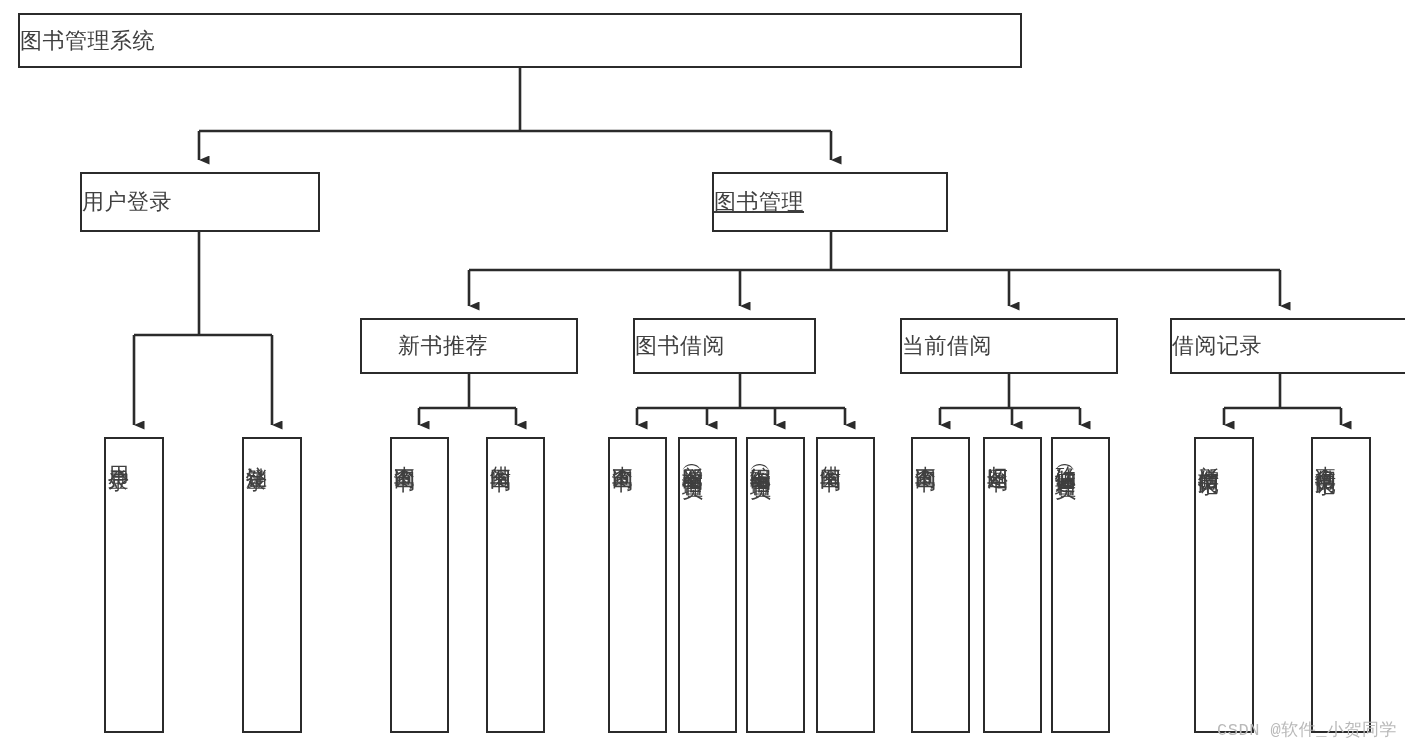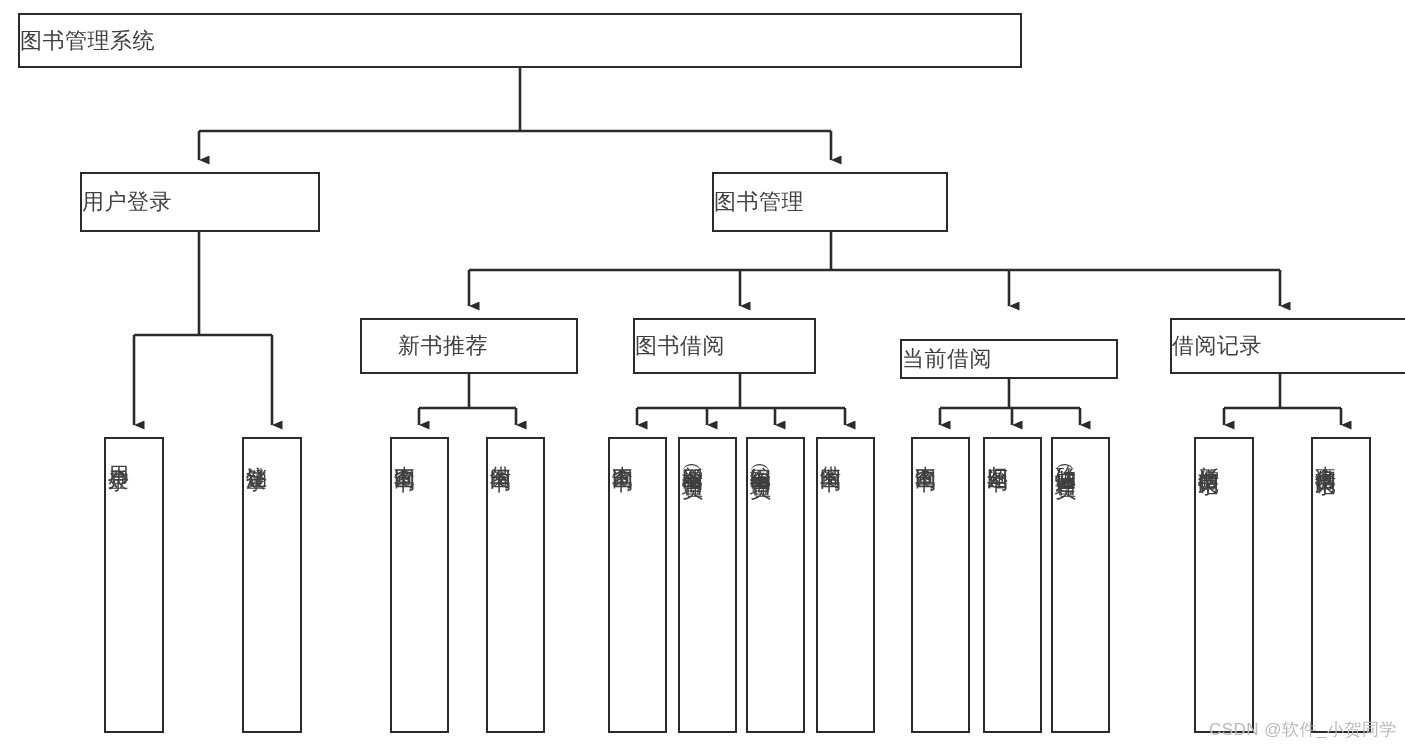--- a/index.html
+++ b/index.html
@@ -65,21 +65,21 @@
     max-height: 285px;
   }
   #watermark {
     position: absolute;
     right: 8px;
     bottom: 6px;
     font-size: 17px;
     color: #b9b9b9;
     letter-spacing: 0.5px;
     white-space: nowrap;
-    font-family: Liberation Sans, sans-serif;
+    font-family: Liberation Mono, monospace;
   }
 </style>
 </head>
 <body>
 
 <div id="diagram-root">
 
   <svg id="diagram-svg" viewBox="0 0 1405 747" xmlns="http://www.w3.org/2000/svg">
     <defs>
       <marker id="arrowhead" markerWidth="9" markerHeight="11" refX="4.5" refY="10.5" orient="auto" markerUnits="userSpaceOnUse">
@@ -133,33 +133,33 @@
   </svg>
 
   <div class="node-box node-h" style="left:18px; top:13px; width:1004px; height:55px;">
     <span class="node-label">图书管理系统</span>
   </div>
 
   <div class="node-box node-h" style="left:80px; top:172px; width:240px; height:60px;">
     <span class="node-label">用户登录</span>
   </div>
 
-  <div class="node-box node-h" style="left:712px; top:172px; width:236px; height:60px;">
+  <div class="node-box node-h" style="left:712px; top:172px; width:236px; height:60px;text-decoration:underline;">
     <span class="node-label">图书管理</span>
   </div>
 
   <div class="node-box node-h" style="left:360px; top:318px; width:218px; height:56px;padding-left:36px;">
     <span class="node-label">新书推荐</span>
   </div>
 
   <div class="node-box node-h" style="left:633px; top:318px; width:183px; height:56px;">
     <span class="node-label">图书借阅</span>
   </div>
 
-  <div class="node-box node-h" style="left:900px; top:318px; width:218px; height:40px;margin-top:21px;">
+  <div class="node-box node-h" style="left:900px; top:318px; width:218px; height:56px;">
     <span class="node-label">当前借阅</span>
   </div>
 
   <div class="node-box node-h" style="left:1170px; top:318px; width:260px; height:56px;">
     <span class="node-label">借阅记录</span>
   </div>
 
   <div class="node-box node-v" style="left:104px; top:437px; width:60px; height:296px;">
     <span class="node-label">用户登录</span>
   </div>

